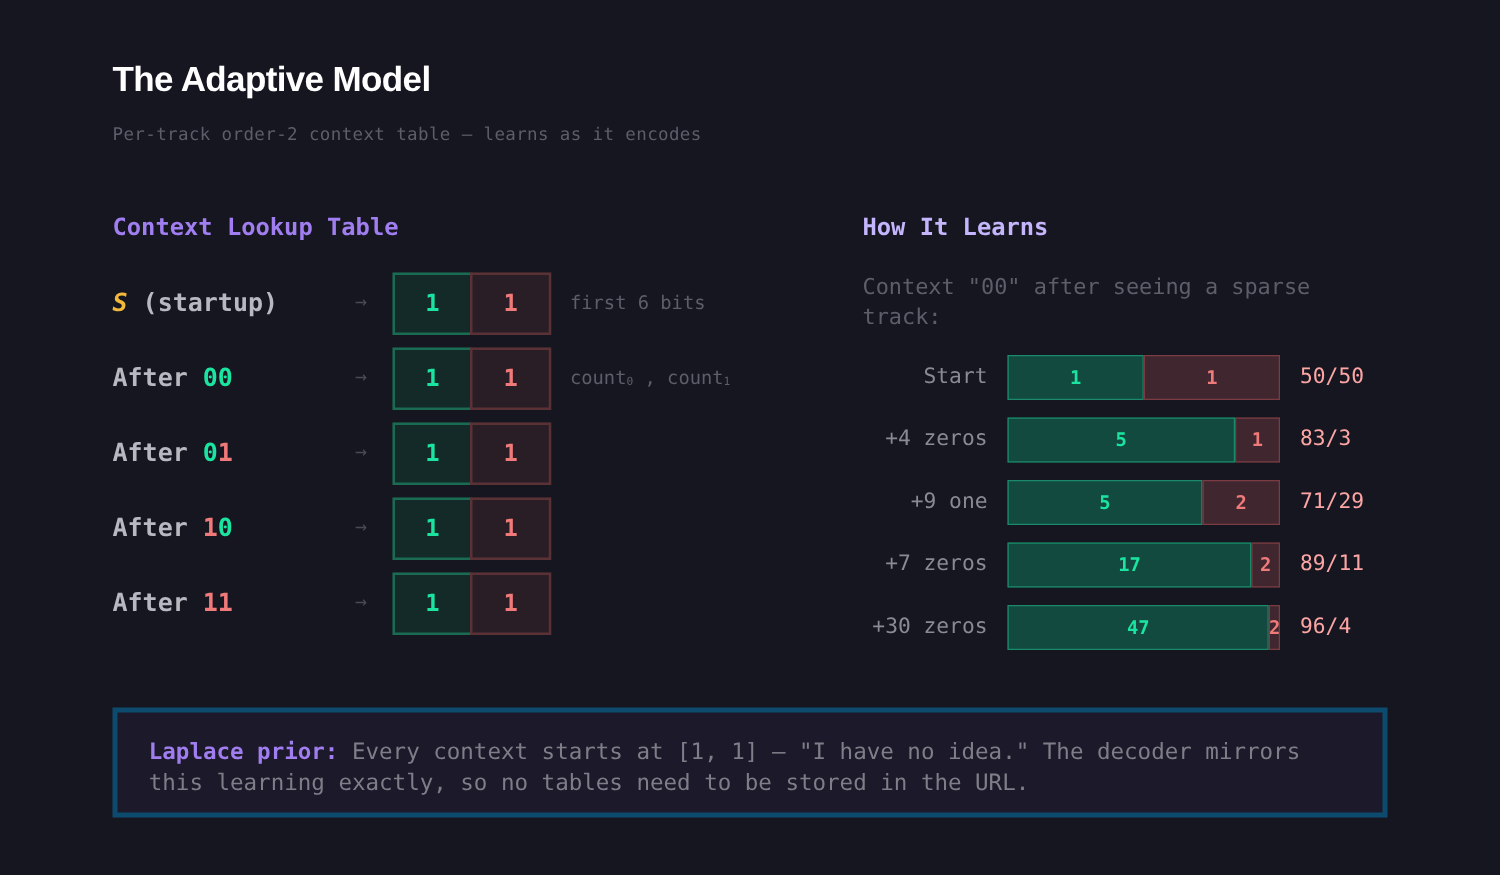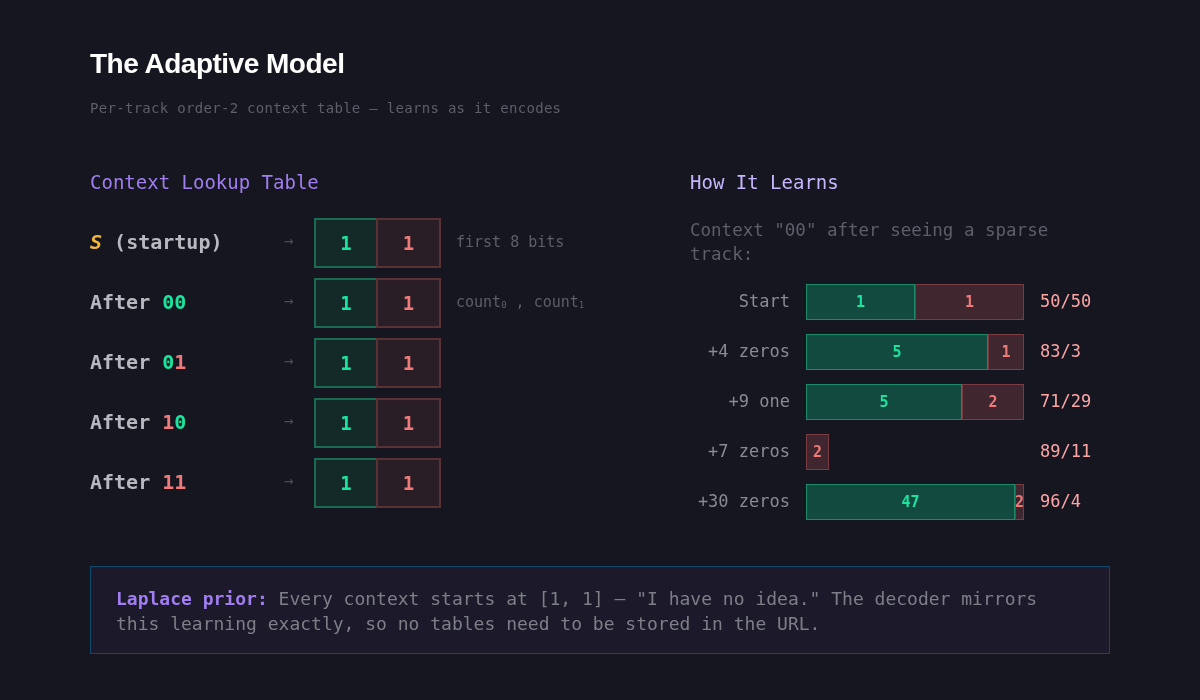--- a/index.html
+++ b/index.html
@@ -2,21 +2,21 @@
 <html><head>
 <meta charset="utf-8">
 <style>
   * { box-sizing: border-box; margin: 0; padding: 0; }
   html, body { width: 1200px; height: 700px; background: #161620; overflow: hidden; }
   body { position: relative; font-family: "DejaVu Sans Mono", "Liberation Mono", monospace; color: #c8c8d0; }
 
   .title { position: absolute; left: 90px; top: 48px; font-family: "Liberation Sans", "DejaVu Sans", sans-serif; font-weight: 700; font-size: 28px; color: #ffffff; letter-spacing: -0.5px; }
   .subtitle { position: absolute; left: 90px; top: 100px; font-size: 14px; color: #5e5e6a; letter-spacing: 0.3px; }
 
-  .sec-title { position: absolute; top: 171px; font-size: 19px; font-weight: 400; }
+  .sec-title { position: absolute; top: 171px; font-size: 19px; font-weight: 700; }
   .sec-left { left: 90px; color: #a07ef0; }
   .sec-right { left: 690px; color: #c4b5fd; }
 
   
   .ctx-row { position: absolute; left: 90px; height: 50px; width: 530px; }
   .ctx-label { position: absolute; left: 0; top: 12px; font-size: 20px; font-weight: 700; color: #b8b8c0; white-space: nowrap; }
   .ctx-label .s-glyph { color: #f2b83a; font-style: italic; }
   .bit-0 { color: #1be4a0; }
   .bit-1 { color: #f07a7a; }
   .ctx-arrow { position: absolute; left: 194px; top: 13px; font-size: 16px; color: #4a4a55; }
@@ -29,38 +29,38 @@
   
   .desc { position: absolute; left: 690px; top: 218px; width: 400px; font-size: 17.5px; line-height: 24px; color: #5e5e6a; }
   .learn-row { position: absolute; left: 690px; height: 20px; width: 420px; }
   .learn-label { position: absolute; right: 320px; top: 7px; font-size: 17px; color: #8a8a94; white-space: nowrap; text-align: right; }
   .bar { position: absolute; left: 116px; top: 0; width: 218px; height: 36px; display: flex; }
   .seg-0 { background: #124a40; border: 1.5px solid #1b8a6a; color: #1be4a0; display: flex; align-items: center; justify-content: center; font-weight: 700; font-size: 15px; }
   .seg-1 { background: #40272f; border: 1.5px solid #7a3c42; color: #f07a7a; display: flex; align-items: center; justify-content: center; font-weight: 700; font-size: 15px; overflow: visible; white-space: nowrap; }
   .learn-ratio { position: absolute; left: 350px; top: 7px; font-size: 17px; color: #fca5a5; white-space: nowrap; }
 
   
-  .note-box { position: absolute; left: 90px; top: 566px; width: 1020px; height: 88px; background: #1c1a2a; border: 1px solid #0c4a6e; padding: 19px 25px; font-size: 18px; line-height: 25px; color: #7e7e88; }
+  .note-box { position: absolute; left: 90px; top: 566px; width: 1020px; height: 88px; background: #1c1a2a; border: 4px solid #0c4a6e; padding: 19px 25px; font-size: 18px; line-height: 25px; color: #7e7e88; }
   .note-box .lead { color: #a07ef0; font-weight: 700; }
 </style>
 </head>
 <body>
 
 <div class="title">The Adaptive Model</div>
 <div class="subtitle">Per-track order-2 context table — learns as it encodes</div>
 
 <div class="sec-title sec-left">Context Lookup Table</div>
 <div class="sec-title sec-right">How It Learns</div>
 
 <div class="ctx-row" style="top:218px">
   <div class="ctx-label"><span class="s-glyph">S</span><span> (startup)</span></div>
   <span class="ctx-arrow">→</span>
   <div class="cell cell-0">1</div>
   <div class="cell cell-1">1</div>
-  <span class="ctx-note">first 8 bits</span>
+  <span class="ctx-note">first 6 bits</span>
 </div>
 
 <div class="ctx-row" style="top:278px">
   <div class="ctx-label"><span>After </span><span class="bit-0">0</span><span class="bit-0">0</span></div>
   <span class="ctx-arrow">→</span>
   <div class="cell cell-0">1</div>
   <div class="cell cell-1">1</div>
   <span class="ctx-note"><span>count</span><sub>0</sub><span> , count</span><sub>1</sub></span>
 </div>
 
@@ -110,20 +110,21 @@
   <div class="bar">
     <div class="seg-0" style="width:71.5%">5</div>
     <div class="seg-1" style="width:28.5%">2</div>
   </div>
   <span class="learn-ratio">71/29</span>
 </div>
 
 <div class="learn-row" style="top:434px">
   <span class="learn-label">+7 zeros</span>
   <div class="bar">
+    <div class="seg-0" style="width:89.5%">17</div>
     <div class="seg-1" style="width:10.5%">2</div>
   </div>
   <span class="learn-ratio">89/11</span>
 </div>
 
 <div class="learn-row" style="top:484px">
   <span class="learn-label">+30 zeros</span>
   <div class="bar">
     <div class="seg-0" style="width:96%">47</div>
     <div class="seg-1" style="width:4%">2</div>

